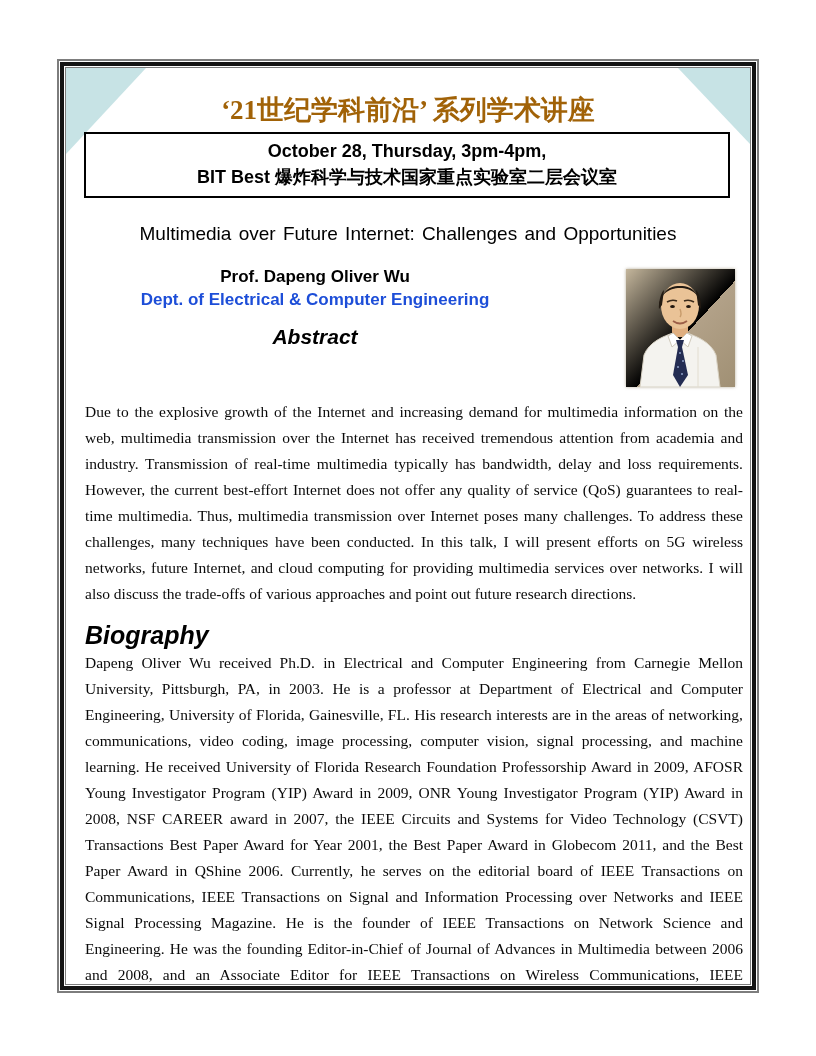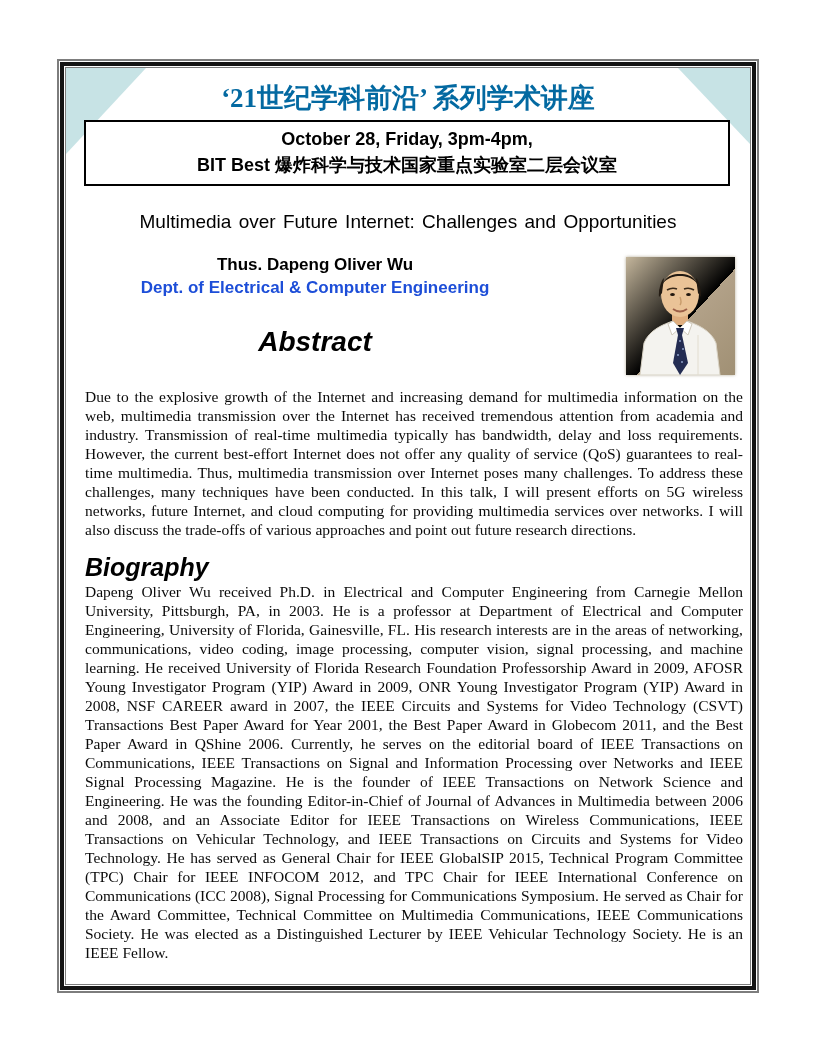--- a/index.html
+++ b/index.html
@@ -16,23 +16,23 @@
   .frame2 { position:absolute; inset:1px; border:4px solid #141414; }
   .frame3 { position:absolute; inset:1px; border:1px solid #7d7d7d; background:#fff; overflow:hidden; }
 
   
   .tri { position:absolute; top:0; width:0; height:0; }
   .tri-left  { left:0;  border-top:86px solid #c7e3e5; border-right:80px solid transparent; }
   .tri-right { right:0; border-top:76px solid #c7e3e5; border-left:72px solid transparent; }
 
   
   .series-title {
-    position:relative; margin-top:14px; text-align:center;
+    position:relative; margin-top:26px; text-align:center;
     font-family:"Liberation Serif", serif; font-weight:bold;
-    font-size:27px; line-height:33px; color:#0369a1;
+    font-size:27px; line-height:33px; color:#a16207;
   }
   .schedule-box {
     position:relative; margin:5px 0 0 18px; width:646px;
     border:2px solid #000; background:#fff;
     text-align:center; padding:4px 0 6px 0;
   }
   .sched-line { font-weight:bold; font-size:18px; line-height:26px; }
 
   
   .talk-title {
@@ -44,27 +44,27 @@
   .speaker-section { position:relative; margin-top:0; }
   .photo {
     float:right; width:109px; height:118px; margin:4px 15px 12px 10px;
     box-shadow:0 0 3px rgba(120,105,70,.55);
   }
   .photo svg { display:block; width:109px; height:118px; }
   .speaker-center { margin:19px 205px 0 19px; text-align:center; }
   .speaker-name { font-weight:bold; font-size:17px; line-height:23px; color:#000; }
   .speaker-dept, .speaker-univ { font-weight:bold; font-size:17px; line-height:23px; color:#1d4ed8; }
   .abstract-heading {
-    margin-top:30px; font-weight:bold; font-style:italic; font-size:28px; line-height:26px; color:#000;
+    margin-top:13px; font-weight:bold; font-style:italic; font-size:21px; line-height:26px; color:#000;
   }
 
   
   .body-text {
     clear:both;
-    font-family:"Liberation Serif", serif; font-size:15.5px; line-height:19px;
+    font-family:"Liberation Serif", serif; font-size:15.5px; line-height:26px;
     text-align:justify; color:#0a0a0a;
     margin-left:19px; margin-right:7px;
   }
   .abstract-body { margin-top:3px; }
   .bio-heading {
     margin:15px 0 2px 19px;
     font-weight:bold; font-style:italic; font-size:25px; line-height:26px;
   }
 </style>
 </head>
@@ -73,21 +73,21 @@
 <div class="frame1">
   <div class="frame2">
     <div class="frame3">
 
       <div class="tri tri-left"></div>
       <div class="tri tri-right"></div>
 
       <h1 class="series-title">‘21世纪学科前沿’ 系列学术讲座</h1>
 
       <div class="schedule-box">
-        <div class="sched-line">October 28, Friday, 3pm-4pm,</div>
+        <div class="sched-line">October 28, Thursday, 3pm-4pm,</div>
         <div class="sched-line">BIT Best 爆炸科学与技术国家重点实验室二层会议室</div>
       </div>
 
       <h2 class="talk-title">Multimedia over Future Internet: Challenges and Opportunities</h2>
 
       <div class="speaker-section">
         <div class="photo">
           <svg viewBox="0 0 109 118" xmlns="http://www.w3.org/2000/svg" aria-hidden="true">
             <defs>
               <linearGradient id="bgGrad" x1="0" y1="0" x2="1" y2="1">
@@ -126,21 +126,21 @@
                 <circle cx="57" cy="92" r="1"></circle>
               <circle cx="52" cy="98" r="1"></circle>
                 <circle cx="56" cy="105" r="1"></circle>
             </g>
 
             <path d="M54,78 L54,118" stroke="#e2ddd0" stroke-width="1" fill="none" transform="translate(18,0)"></path>
           </svg>
         </div>
 
         <div class="speaker-center">
-          <div class="speaker-name">Thus. Dapeng Oliver Wu</div>
+          <div class="speaker-name">Prof. Dapeng Oliver Wu</div>
           <div class="speaker-dept">Dept. of Electrical &amp; Computer Engineering</div>
           <div class="abstract-heading">Abstract</div>
         </div>
 
         <p class="body-text abstract-body">Due to the explosive growth of the Internet and increasing demand for multimedia information on the web, multimedia transmission over the Internet has received tremendous attention from academia and industry. Transmission of real-time multimedia typically has bandwidth, delay and loss requirements. However, the current best-effort Internet does not offer any quality of service (QoS) guarantees to real-time multimedia. Thus, multimedia transmission over Internet poses many challenges. To address these challenges, many techniques have been conducted. In this talk, I will present efforts on 5G wireless networks, future Internet, and cloud computing for providing multimedia services over networks. I will also discuss the trade-offs of various approaches and point out future research directions.</p>
       </div>
 
       <h3 class="bio-heading">Biography</h3>
       <p class="body-text bio-body">Dapeng Oliver Wu received Ph.D. in Electrical and Computer Engineering from Carnegie Mellon University, Pittsburgh, PA, in 2003. He is a professor at Department of Electrical and Computer Engineering, University of Florida, Gainesville, FL.  His research interests are in the areas of networking, communications, video coding, image processing, computer vision, signal processing, and machine learning. He received University of Florida Research Foundation Professorship Award in 2009, AFOSR Young Investigator Program (YIP) Award in 2009, ONR Young Investigator Program (YIP) Award in 2008, NSF CAREER award in 2007, the IEEE Circuits and Systems for Video Technology (CSVT) Transactions Best Paper Award for Year 2001, the Best Paper Award in Globecom 2011, and the Best Paper Award in QShine 2006. Currently, he serves on the editorial board of IEEE Transactions on Communications, IEEE Transactions on Signal and Information Processing over Networks and IEEE Signal Processing Magazine. He is the founder of IEEE Transactions on Network Science and Engineering. He was the founding Editor-in-Chief of Journal of Advances in Multimedia between 2006 and 2008, and an Associate Editor for IEEE Transactions on Wireless Communications, IEEE Transactions on Vehicular Technology, and IEEE Transactions on Circuits and Systems for Video Technology. He has served as General Chair for IEEE GlobalSIP 2015, Technical Program Committee (TPC) Chair for IEEE INFOCOM 2012, and TPC Chair for IEEE International Conference on Communications (ICC 2008), Signal Processing for Communications Symposium. He served as Chair for the Award Committee, Technical Committee on Multimedia Communications, IEEE Communications Society. He was elected as a Distinguished Lecturer by IEEE Vehicular Technology Society. He is an IEEE Fellow.</p>
 

